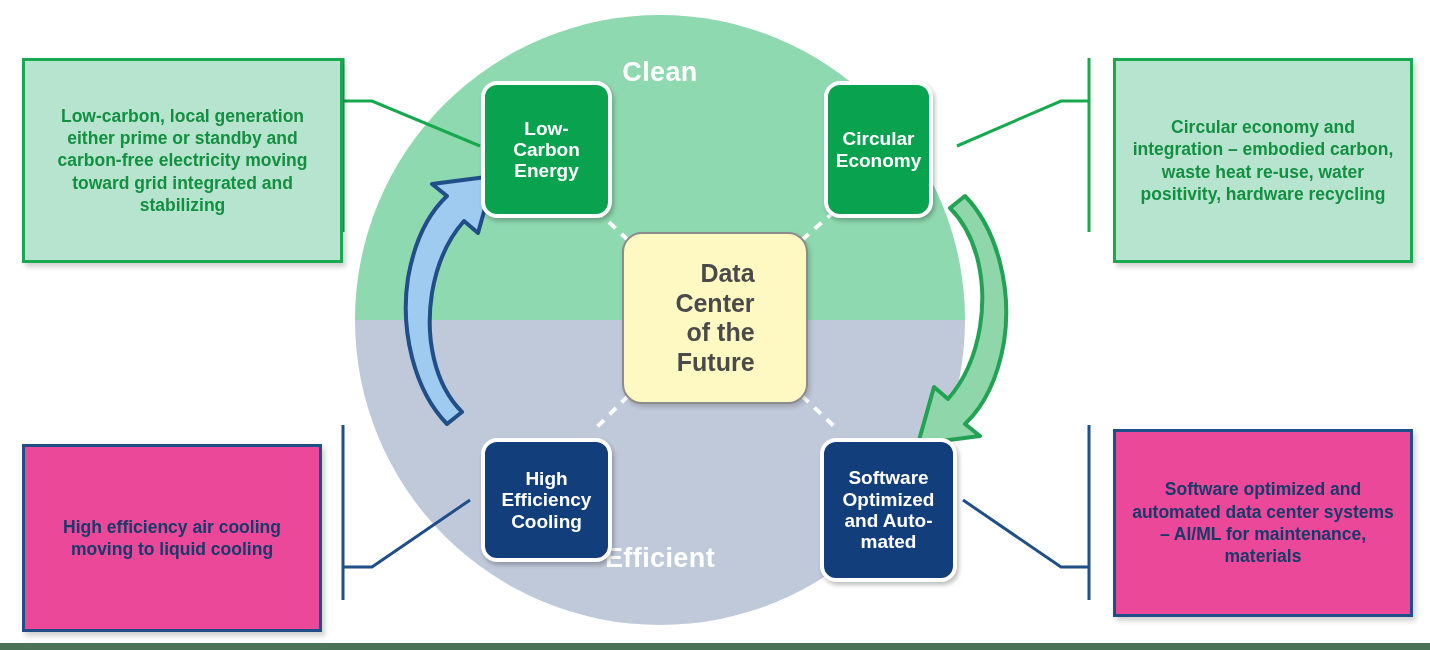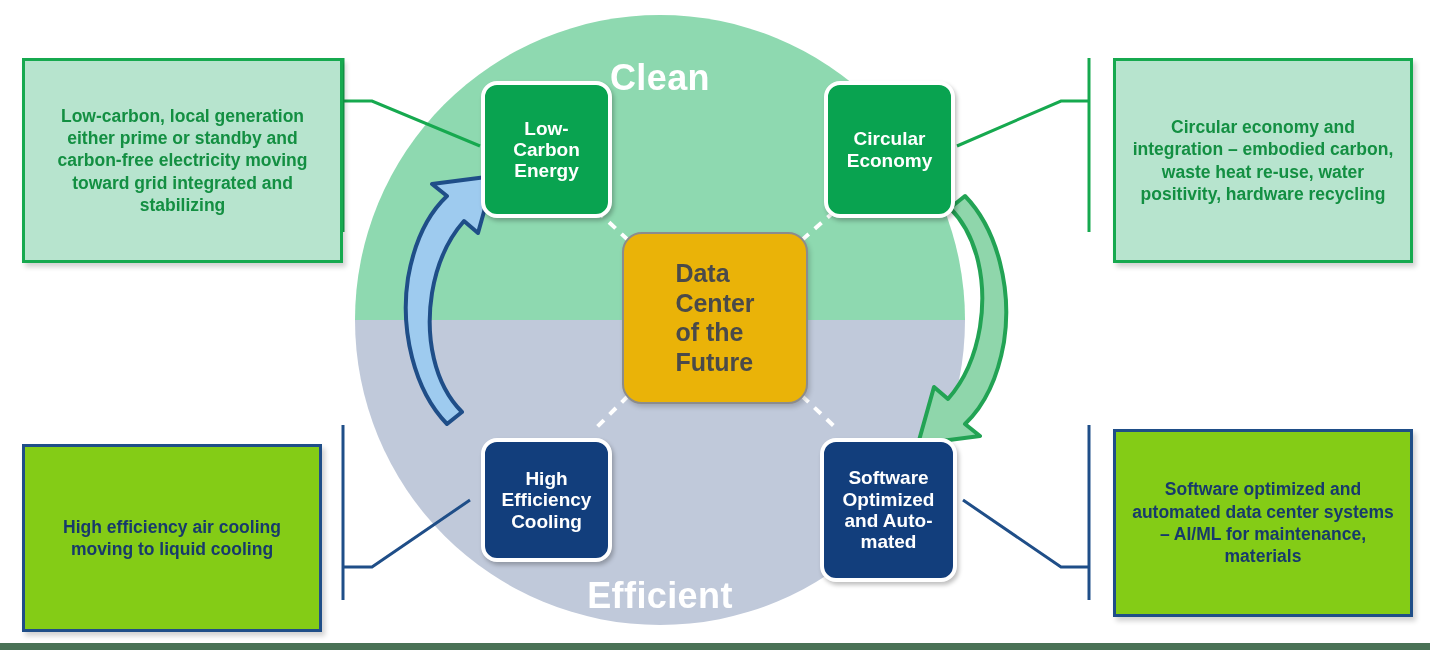--- a/index.html
+++ b/index.html
@@ -45,26 +45,26 @@
   #circle-top .inner { top: 0; background: #8ed9b0; }
   #circle-bottom { top: 305px; }
   #circle-bottom .inner { top: -305px; background: #c0c9da; }
 
   .circle-label {
     position: absolute;
     width: 610px;
     text-align: center;
     color: #ffffff;
     font-weight: bold;
-    font-size: 36px;
+    font-size: 27px;
     letter-spacing: .4px;
     z-index: 6;
   }
   #label-clean { top: 42px; }
-  #label-efficient { top: 560px; }
+  #label-efficient { top: 528px; }
 
   
   #dash-svg {
     position: absolute;
     left: 0; top: 0;
     width: 1430px; height: 650px;
     z-index: 3;
     pointer-events: none;
   }
 
@@ -101,40 +101,40 @@
     align-items: center;
     justify-content: center;
     z-index: 7;
     box-shadow: 2px 3px 4px rgba(0,0,0,.25);
     padding: 4px 6px;
   }
   .node.green { background: #09a350; }
   .node.navy  { background: #123e7c; }
 
   #node-low-carbon    { left: 481px; top: 81px;  width: 131px; height: 137px; }
-  #node-circular      { left: 824px; top: 81px;  width: 131px; height: 137px; }
+  #node-circular      { left: 824px; top: 81px;  width: 109px; height: 137px; }
   #node-cooling       { left: 481px; top: 438px; width: 131px; height: 124px; }
   #node-software      { left: 820px; top: 438px; width: 137px; height: 144px; }
 
   
   #center-box {
     position: absolute;
     left: 622px;
     top: 232px;
     width: 186px;
     height: 172px;
     box-sizing: border-box;
-    background: #eab308;
+    background: #fef9c3;
     border: 2px solid #8c8c8c;
     border-radius: 20px;
     color: #4a4a4a;
     font-weight: bold;
     font-size: 25px;
     line-height: 1.18;
-    text-align: left;
+    text-align: right;
     display: flex;
     align-items: center;
     justify-content: center;
     z-index: 8;
     box-shadow: 2px 3px 5px rgba(0,0,0,.18);
   }
 
   
   .callout {
     position: absolute;
@@ -151,21 +151,21 @@
     padding: 10px 12px;
     z-index: 5;
     box-shadow: 3px 4px 5px rgba(0,0,0,.18);
   }
   .callout.green {
     background: #b7e4ce;
     border-color: #16a94f;
     color: #138f42;
   }
   .callout.navy {
-    background: #84cc16;
+    background: #ec4899;
     border-color: #1f4e88;
     color: #173a6b;
   }
 
   #callout-tl { left: 22px;   top: 58px;  width: 321px; height: 205px; }
   #callout-tr { left: 1113px; top: 58px;  width: 300px; height: 205px; }
   #callout-bl { left: 22px;   top: 429px; width: 300px; height: 188px; margin-top: 15px; }
   #callout-br { left: 1113px; top: 429px; width: 300px; height: 188px; }
 
   

